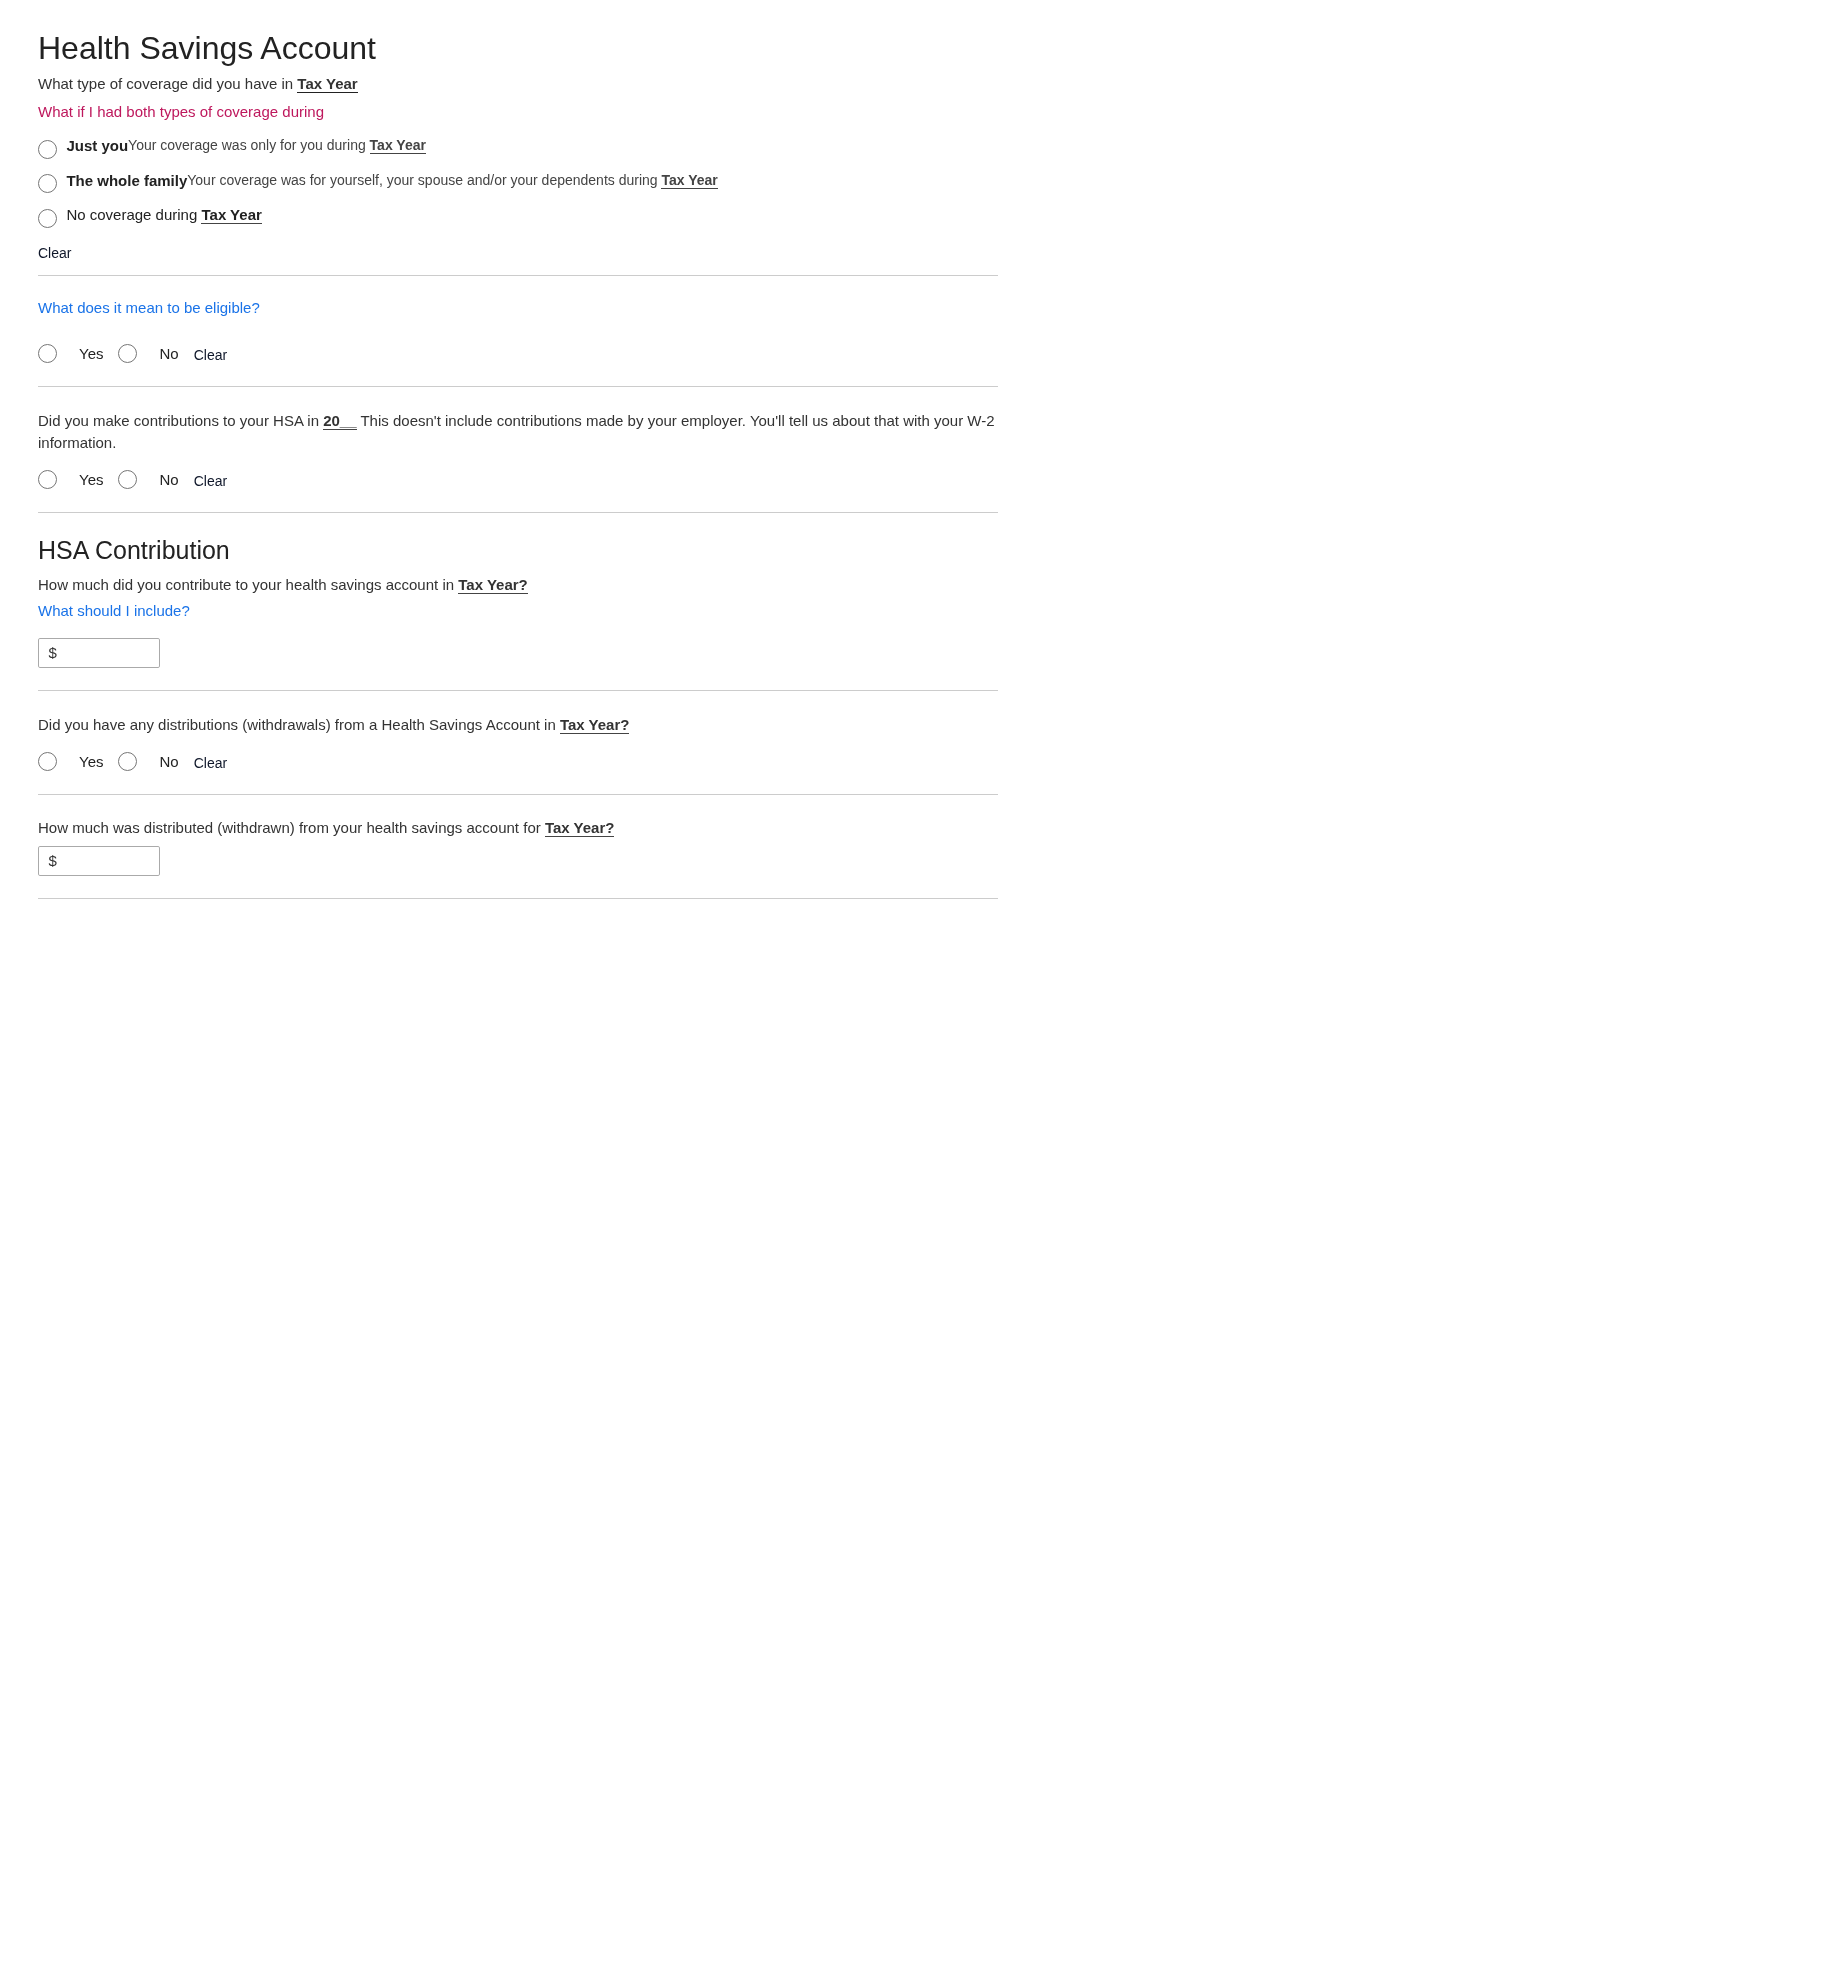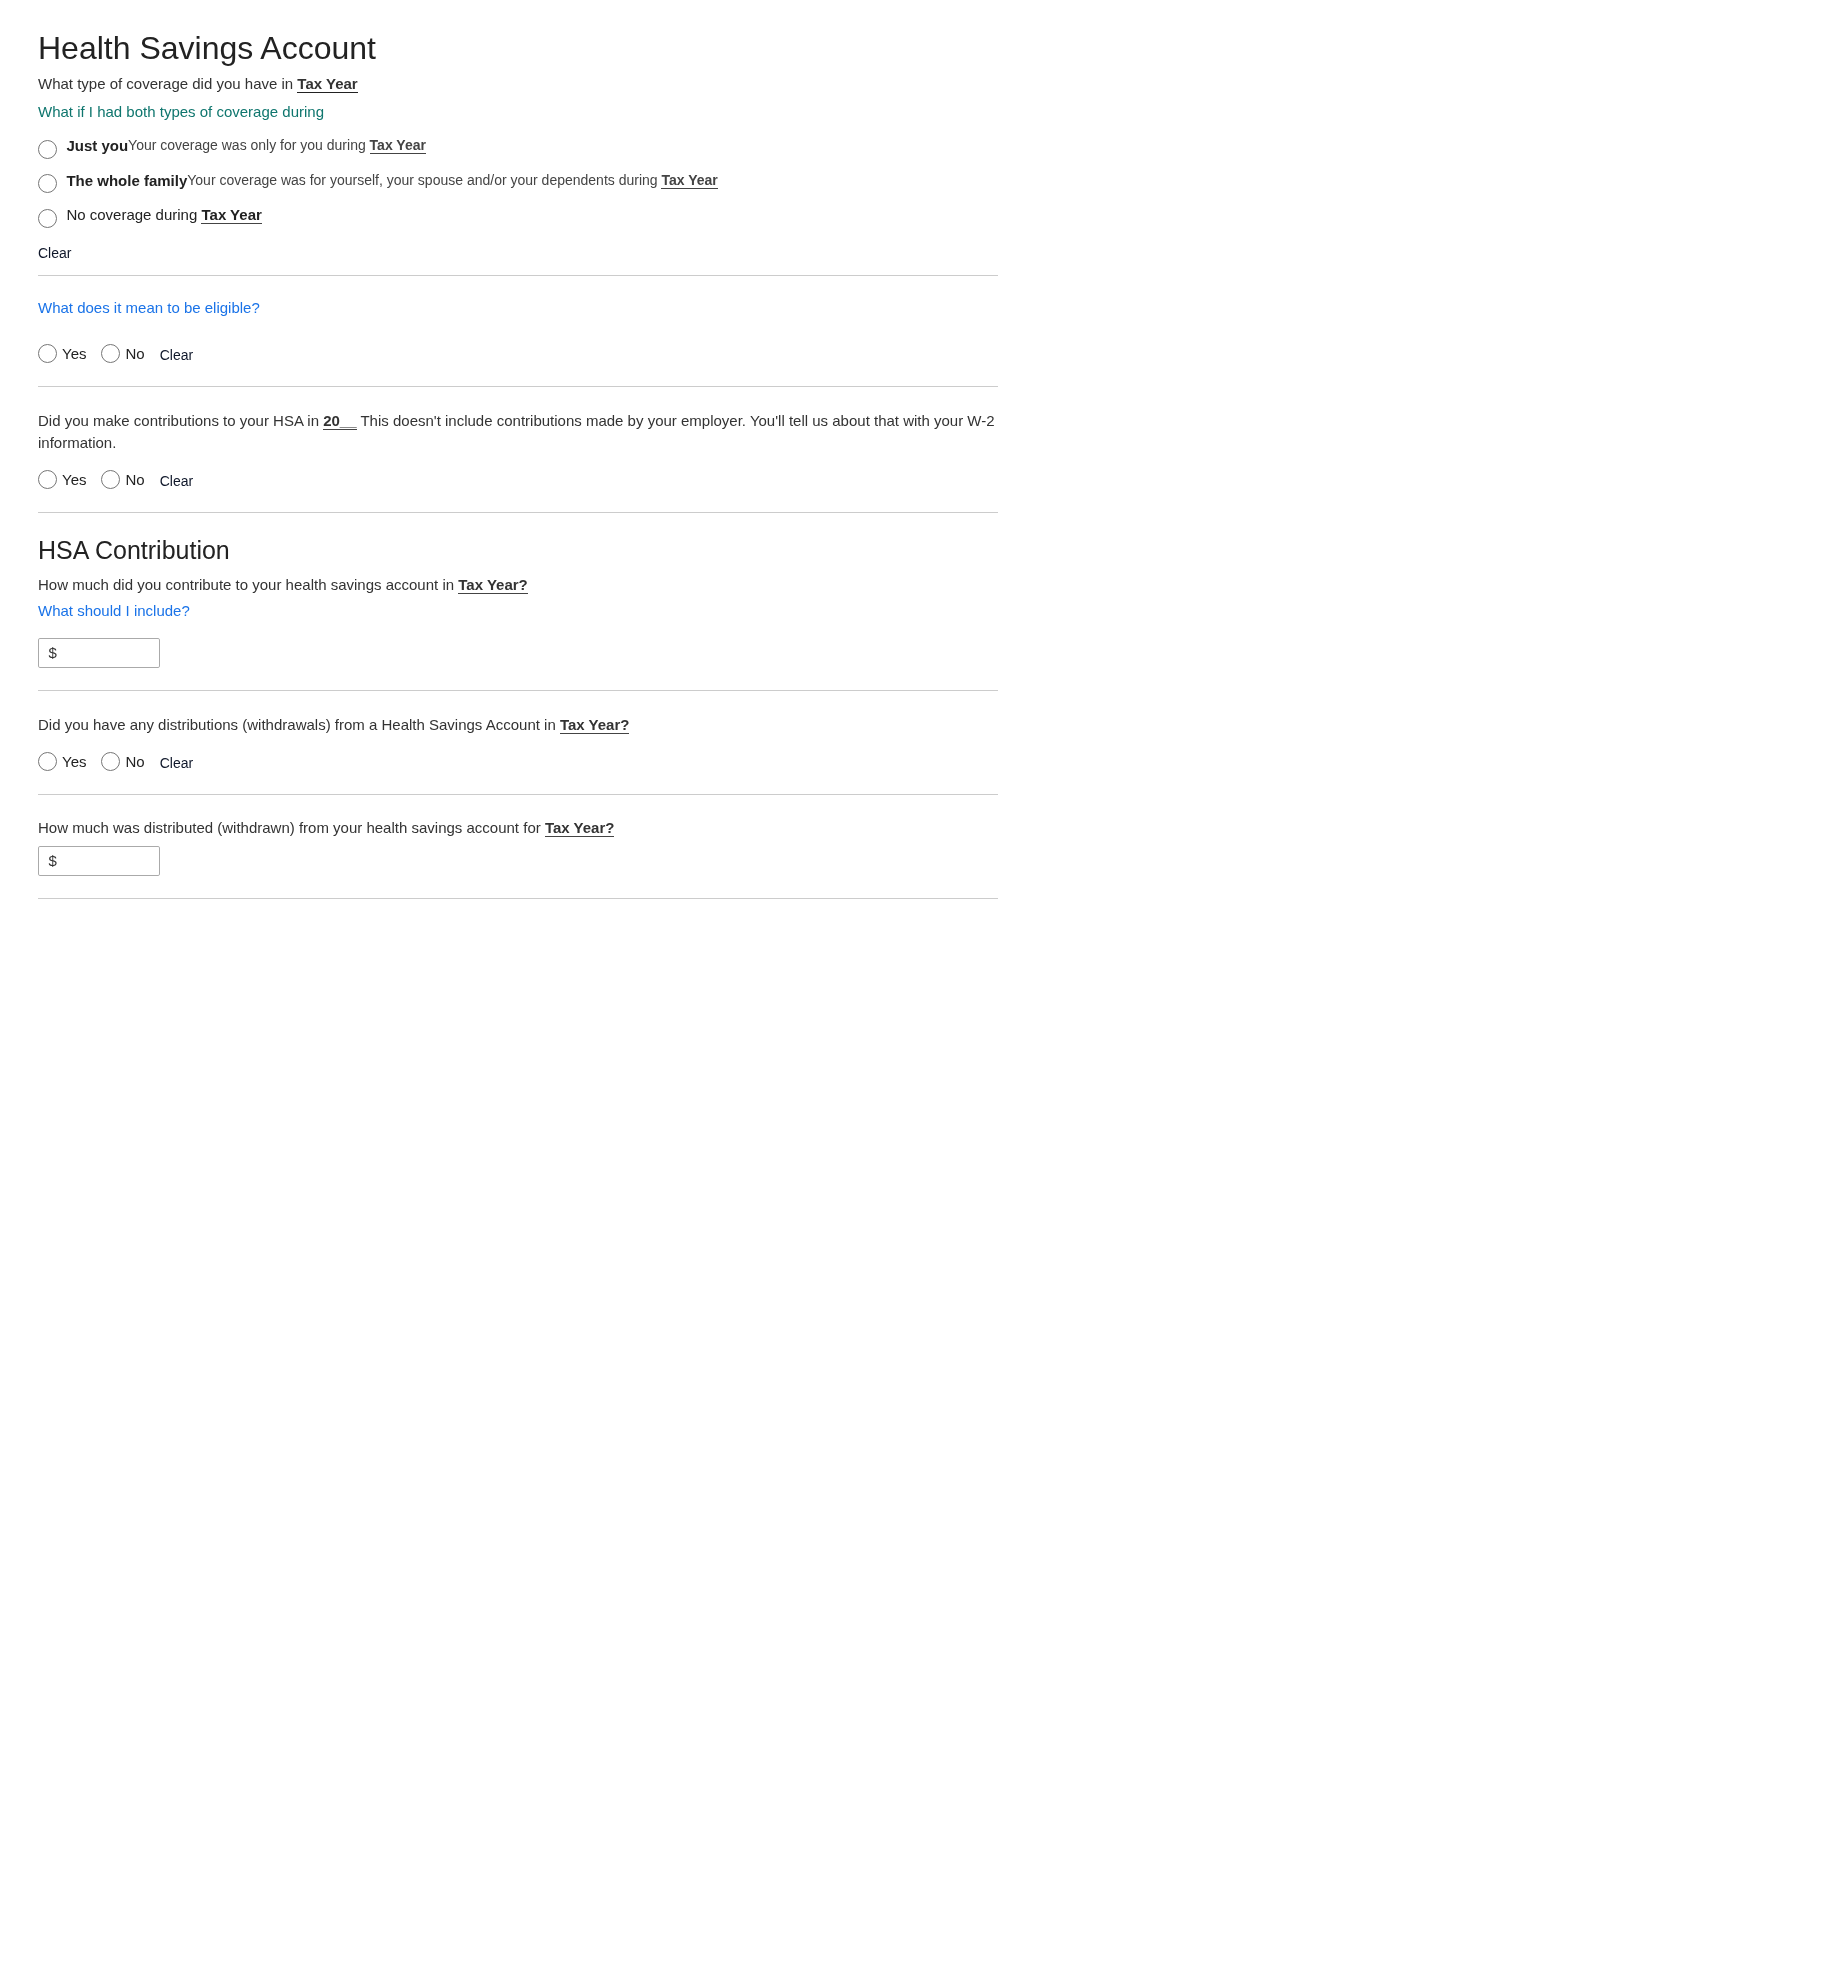--- a/index.html
+++ b/index.html
@@ -28,21 +28,21 @@
       color: #333;
       margin-bottom: 11.3px;
     }
 
     .subtitle strong {
       font-weight: 600;
       border-bottom: 1.9px solid #222;
     }
 
     .link {
-      color: #0f766e;
+      color: #be185d;
       text-decoration: none;
       cursor: pointer;
       font-size: 15px;
       text-align: right;
     }
 
     .section {
       padding: 22.6px 0;
       border-bottom: 0.9px solid #ccc;
     }
@@ -111,21 +111,21 @@
     .inline-radio-row {
       display: flex;
       align-items: center;
       gap: 15px;
       margin-top: 15px;
     }
 
     .inline-radio-item {
       display: flex;
       align-items: center;
-      gap: 5px;
+      gap: 22px;
     }
 
     .inline-radio-item input[type="radio"] {
       width: 19px;
       height: 19px;
       cursor: pointer;
       accent-color: #1a73e8;
     }
 
     .inline-radio-item label {

